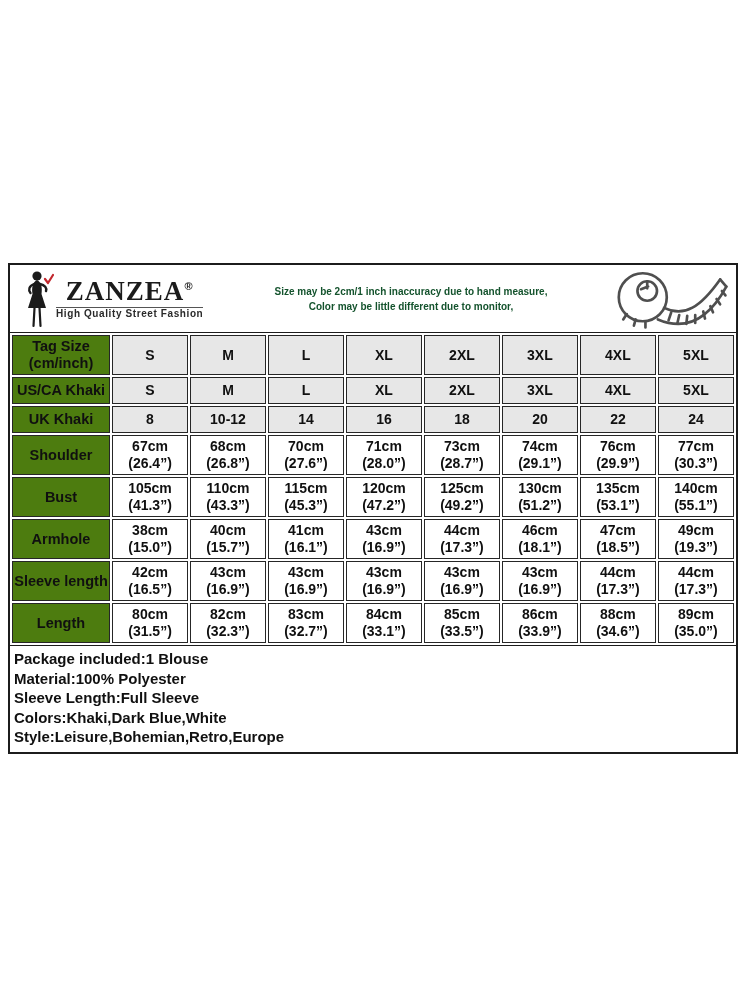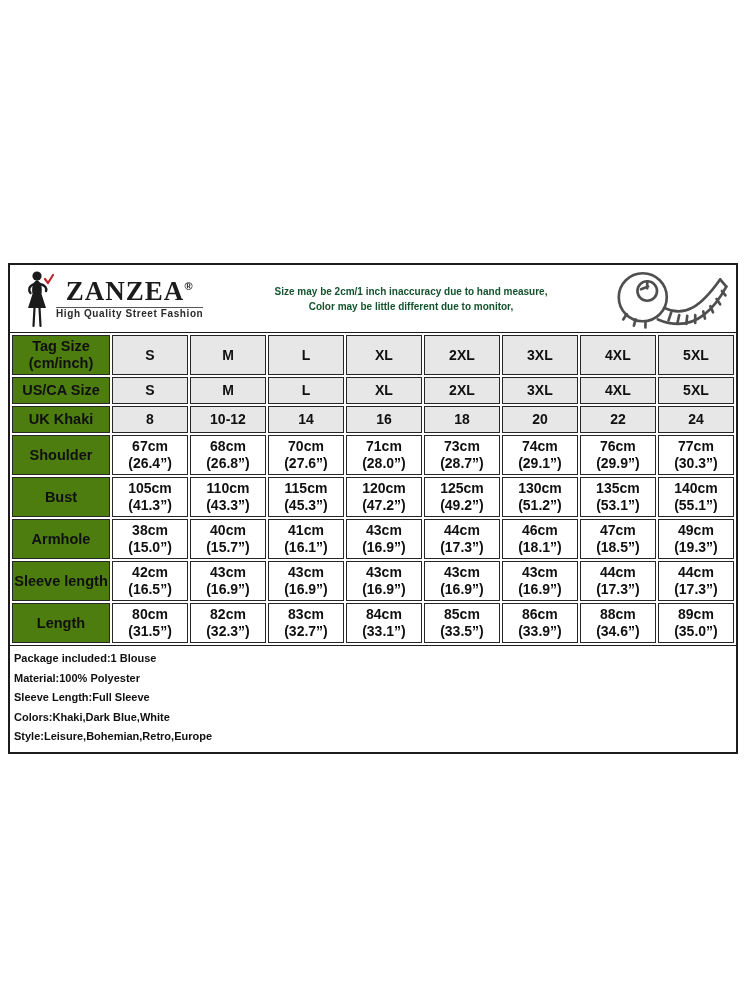--- a/index.html
+++ b/index.html
@@ -98,21 +98,21 @@
     width: 13.6%;
   }
   table.size td { font-size: 14px; background: #ffffff; }
   table.size td.shaded { background: #e7e7e7; }
   tr.r-single td { padding: 4px 0; }
   
   .info {
     border-top: 1px solid #1c1c1c;
     padding: 3px 4px 5px 4px;
     font-weight: bold;
-    font-size: 11px;
+    font-size: 15px;
     line-height: 19.5px;
     color: #101010;
   }
 </style>
 </head>
 <body>
 
 <div class="page">
   <div class="sheet">
 
@@ -178,21 +178,21 @@
             </td>
             <td class="shaded">
               <div>4XL</div>
             </td>
             <td class="shaded">
               <div>5XL</div>
             </td>
           </tr>
           <tr class="r-single">
             <th>
-              <div>US/CA Size</div>
+              <div>US/CA Khaki</div>
             </th>
             <td class="shaded">
               <div>S</div>
             </td>
             <td class="shaded">
               <div>M</div>
             </td>
             <td class="shaded">
               <div>L</div>
             </td>

